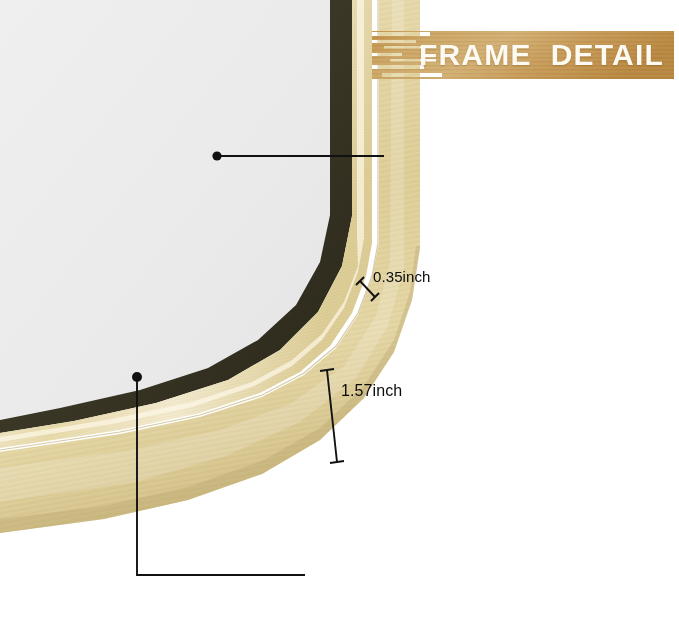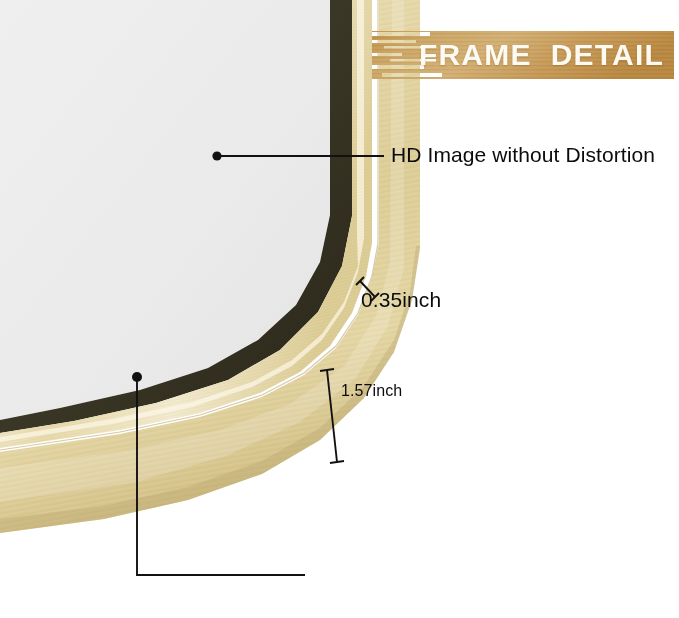--- a/index.html
+++ b/index.html
@@ -58,21 +58,21 @@
   
   .callout {
     position: absolute;
     color: #0b0b0b;
     font-size: 21px;
     font-weight: 400;
     white-space: pre;
     letter-spacing: .1px;
   }
   #callout-hd      { left: 391px; top: 143px; }
-  #callout-035     { left: 361px; top: 268px; font-size: 21px; margin-top: 20px; }
+  #callout-035     { left: 373px; top: 268px; font-size: 15px; }
   #callout-157     { left: 341px; top: 382px; font-size: 16px; }
   #callout-brushed { left: 317px; top: 562px; line-height: 29px; }
 </style>
 </head>
 <body>
 
 <div id="stage">
 
   <svg id="photo" viewBox="0 0 679 618">
     <defs>
@@ -251,21 +251,20 @@
         </pattern>
       </defs>
       <g mask="url(#mFade)">
         <rect x="0" y="0" width="302" height="48" fill="url(#gBanner)"></rect>
         <rect x="0" y="0" width="302" height="48" fill="url(#bStreak)"></rect>
       </g>
     </svg>
     <div id="banner-label">FRAME  DETAIL</div>
   </div>
 
-  <div class="callout" id="callout-hd">HD Image without Distortion</div>
 
   <div class="callout" id="callout-035">0.35inch</div>
 
   <div class="callout" id="callout-157">1.57inch</div>
 
   <div class="callout" id="callout-brushed">
     
     
   </div>
 

